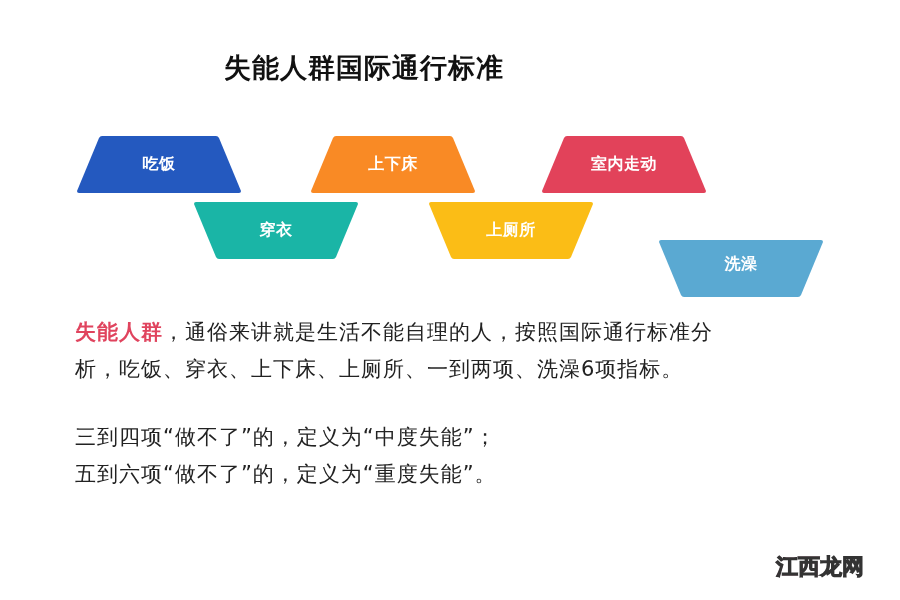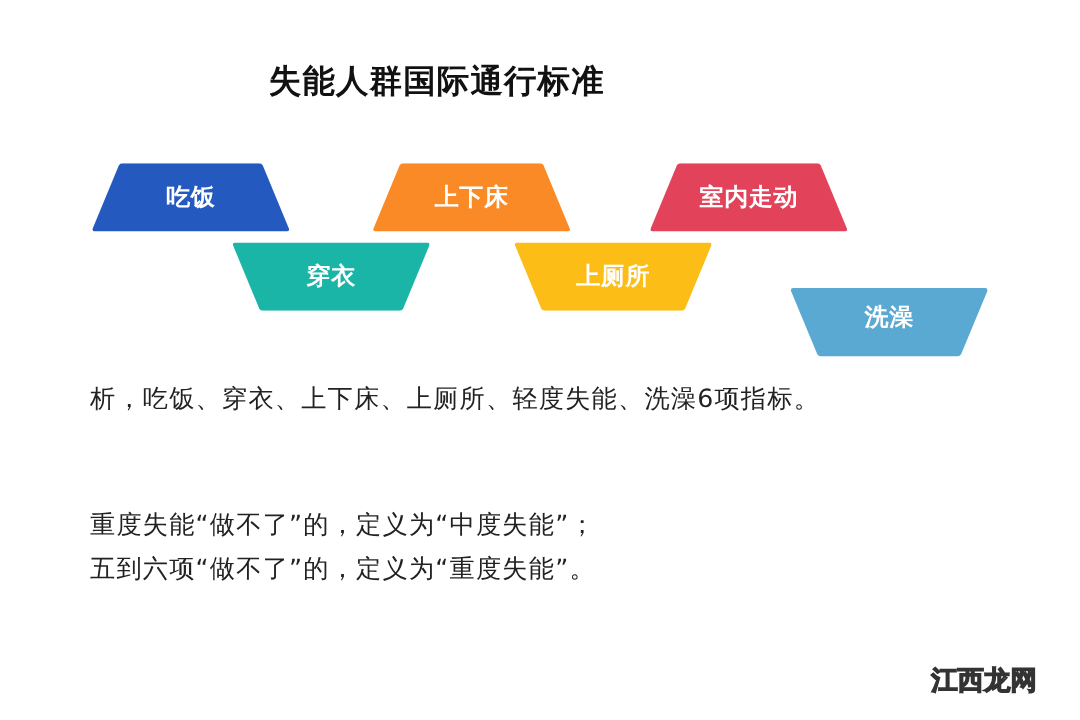--- a/index.html
+++ b/index.html
@@ -3,21 +3,21 @@
 <meta charset="utf-8">
 <style>
   html, body { margin: 0; padding: 0; background: #ffffff; }
   body { width: 900px; height: 600px; position: relative; overflow: hidden;
          font-family: "DejaVu Sans", "Liberation Sans", sans-serif; color: #1a1a1a; }
   .title { position: absolute; left: 0; top: 50px; width: 728px; text-align: center;
            font-size: 27px; font-weight: bold; color: #111; letter-spacing: 1px; }
   .shape { position: absolute; width: 164px; height: 57px; display: flex;
            align-items: center; justify-content: center; }
   .shape svg { position: absolute; left: 0; top: 0; width: 164px; height: 57px; }
-  .shape .lbl { position: relative; color: #fff; font-weight: bold; font-size: 20px; letter-spacing: 0.5px; }
+  .shape .lbl { position: relative; color: #fff; font-weight: bold; font-size: 16px; letter-spacing: 0.5px; }
   .para { position: absolute; left: 75px; font-size: 21px; line-height: 37px; color: #222; letter-spacing: 1px; }
   .hl { color: #e0445e; font-weight: bold; }
   .wm { position: absolute; right: 36px; top: 552px; font-size: 22px; font-weight: bold; letter-spacing: 0px; }
   .wm .a { color: #be185d; -webkit-text-stroke: 1px #333; }
   .wm .b { color: #ffffff; -webkit-text-stroke: 1px #333; }
 </style>
 </head>
 <body>
 
 <div class="title">失能人群国际通行标准</div>
@@ -54,23 +54,24 @@
   <span class="lbl">上厕所</span>
 </div>
 <div class="shape" style="left:659px; top:202px;margin-top:38px;">
   <svg viewBox="0 0 164 57">
       <path d="M2 0 H162 Q164 0 164 2 L142 55 Q141 57 139 57 H25 Q23 57 22 55 L0 2 Q0 0 2 0 Z" fill="#5aa9d2"></path>
     </svg>
   <span class="lbl" style="top:-4px;">洗澡</span>
 </div>
 
 <div class="para" style="top:314px;">
-  <div>析，吃饭、穿衣、上下床、上厕所、轻度失能、洗澡6项指标。</div>
+  <div><span class="hl">失能人群</span><span>，通俗来讲就是生活不能自理的人，按照国际通行标准分</span></div>
+  <div>析，吃饭、穿衣、上下床、上厕所、一到两项、洗澡6项指标。</div>
 </div>
 
 <div class="para" style="top:419px;">
-  <div>重度失能“做不了”的，定义为“中度失能”；</div>
+  <div>三到四项“做不了”的，定义为“中度失能”；</div>
   <div>五到六项“做不了”的，定义为“重度失能”。</div>
 </div>
 
 <div class="wm">
   <span class="a">江西</span><span class="b">龙网</span>
 </div>
 
 </body></html>

